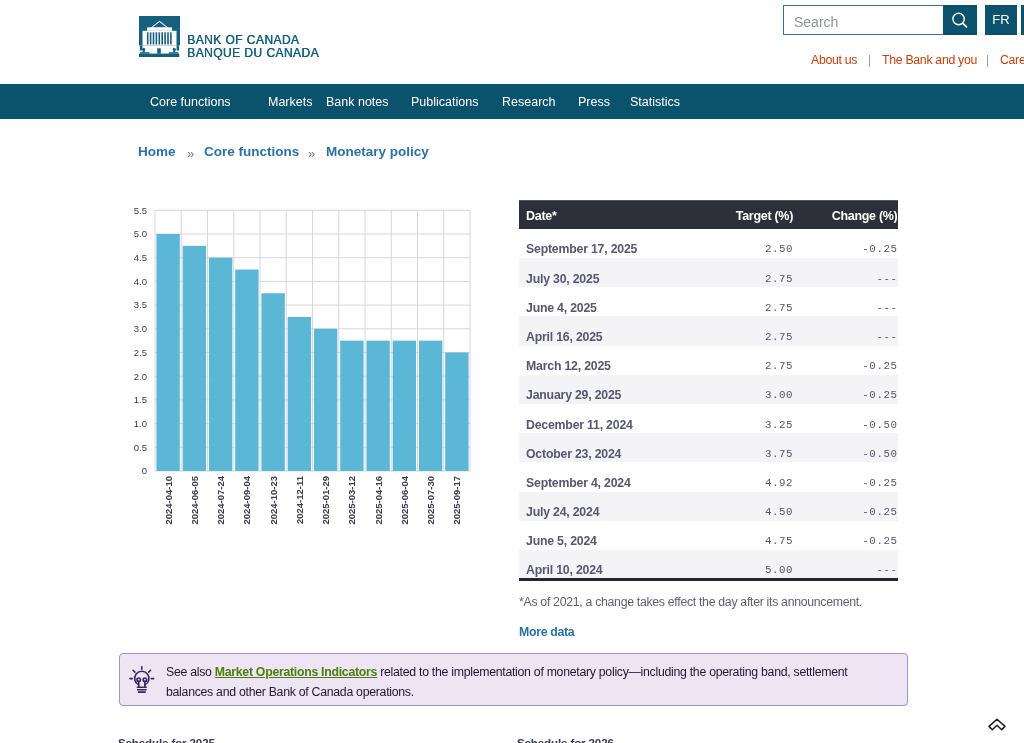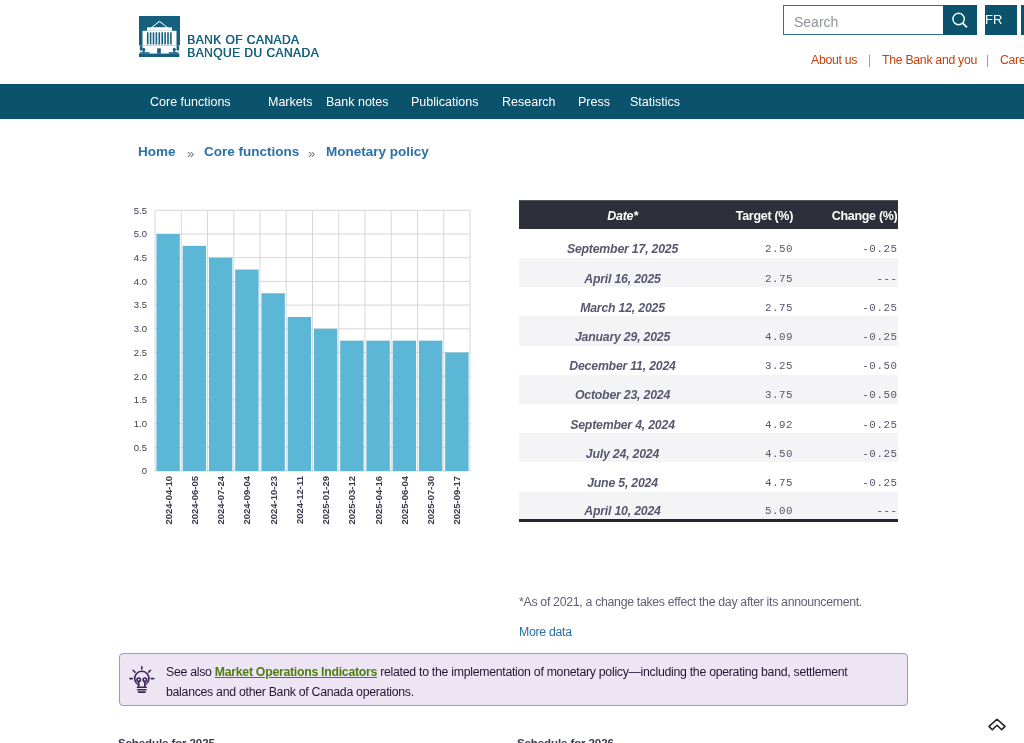--- a/index.html
+++ b/index.html
@@ -12,21 +12,21 @@
   
   #logoicon { left:139px; top:16px; }
   #logotext { left:187px; top:34px; font-size:12px; font-weight:normal;
     color:#15607E; line-height:13.1px; letter-spacing:0.45px;
     text-shadow:0.45px 0 0 #15607E; }
   #searchbox { left:783px; top:5px; width:160px; height:30px;
     border:1.4px solid #35708e; border-right:none; }
   #searchph { left:794px; top:14px; font-size:14px; color:#8f9398; }
   #searchbtn { left:943px; top:5px; width:34px; height:30px; background:#0B536C; }
   #frbtn { left:985px; top:5px; width:32px; height:30px; background:#0B536C;
-    color:#fff; font-size:13px; line-height:30px; }
+    color:#fff; font-size:13px; text-align:center; line-height:30px; }
   #sliver { left:1021px; top:5px; width:3px; height:30px; background:#0B536C; }
   .toplink { top:53px; font-size:12.3px; letter-spacing:-0.3px; color:#c2410c; }
   .topsep { top:53px; font-size:12px; color:#8f9aa2; }
 
   
   #navbar { left:0; top:84px; width:1024px; height:35px; background:#0B536C; }
   .navitem { top:95px; font-size:12.5px; color:#fff; }
 
   
   .crumb { top:143.5px; font-size:13.5px; font-weight:bold; color:#2B71A6; }
@@ -36,30 +36,30 @@
   #chart { left:118px; top:202px; }
 
   
   #ratetable { left:519px; top:200px; border-collapse:collapse; width:379px;
     table-layout:fixed; }
   #ratetable th { background:#2d2f3a; border-top:1px solid #54565f;
     color:#fff; font-size:12.5px; letter-spacing:-0.3px; font-weight:bold;
     height:28.4px; padding-top:2px; white-space:nowrap; }
   #ratetable td { height:29.2px; padding-top:12px; }
   #ratetable tr:nth-child(even) td { background:#f4f4f6; }
-  #ratetable .c1 { width:200px; text-align:center; padding-left:7px;font-style:italic; }
+  #ratetable .c1 { width:200px; text-align:left; padding-left:7px; }
   #ratetable .c2 { width:74px; text-align:right; padding-right:0px; }
   #ratetable .c3 { width:105px; text-align:right; padding-right:0.5px; }
   #ratetable td.c1 { font-size:12.3px; letter-spacing:-0.2px; font-weight:bold; color:#575770; }
   #ratetable td.c2, #ratetable td.c3 { font-family:"Liberation Mono", monospace;
     font-size:10.8px; letter-spacing:0.55px; color:#55556a; }
   #ratetable tbody { border-bottom:3px solid #26262e; }
 
   #footnote { left:519px; top:595px; font-size:12.3px; letter-spacing:-0.3px; color:#5f5f73; }
-  #moredata { left:519px; top:625px; font-size:12.3px; letter-spacing:-0.3px; font-weight:normal; color:#2B71A6; }
+  #moredata { left:519px; top:625px; font-size:12.3px; letter-spacing:-0.3px; font-weight:bold; color:#2B71A6; }
 
   
   #note { left:119px; top:653px; width:789px; height:53px; background:#EDE5F3;
     border:1px solid #A792C4; border-radius:4px; }
   #notetext { left:166px; top:661.5px; font-size:12.3px; letter-spacing:-0.28px; color:#241634; line-height:20.8px; }
   #notetext a { color:#4d7c0f; font-weight:bold; text-decoration:underline; }
 
   .sched { top:737px; font-size:11.5px; letter-spacing:-0.1px; font-weight:bold; color:#3a3a4e; }
 </style>
 </head>
@@ -200,32 +200,42 @@
         <th class="c3">Change (%)</th>
       </tr>
   </thead>
   <tbody>
     <tr>
         <td class="c1">September 17, 2025</td>
         <td class="c2">2.50</td>
         <td class="c3">-0.25</td>
       </tr>
     <tr>
+        <td class="c1">July 30, 2025</td>
+        <td class="c2">2.75</td>
+        <td class="c3">---</td>
+      </tr>
+    <tr>
+        <td class="c1">June 4, 2025</td>
+        <td class="c2">2.75</td>
+        <td class="c3">---</td>
+      </tr>
+    <tr>
         <td class="c1">April 16, 2025</td>
         <td class="c2">2.75</td>
         <td class="c3">---</td>
       </tr>
     <tr>
         <td class="c1">March 12, 2025</td>
         <td class="c2">2.75</td>
         <td class="c3">-0.25</td>
       </tr>
     <tr>
         <td class="c1">January 29, 2025</td>
-        <td class="c2">4.09</td>
+        <td class="c2">3.00</td>
         <td class="c3">-0.25</td>
       </tr>
     <tr>
         <td class="c1">December 11, 2024</td>
         <td class="c2">3.25</td>
         <td class="c3">-0.50</td>
       </tr>
     <tr>
         <td class="c1">October 23, 2024</td>
         <td class="c2">3.75</td>

